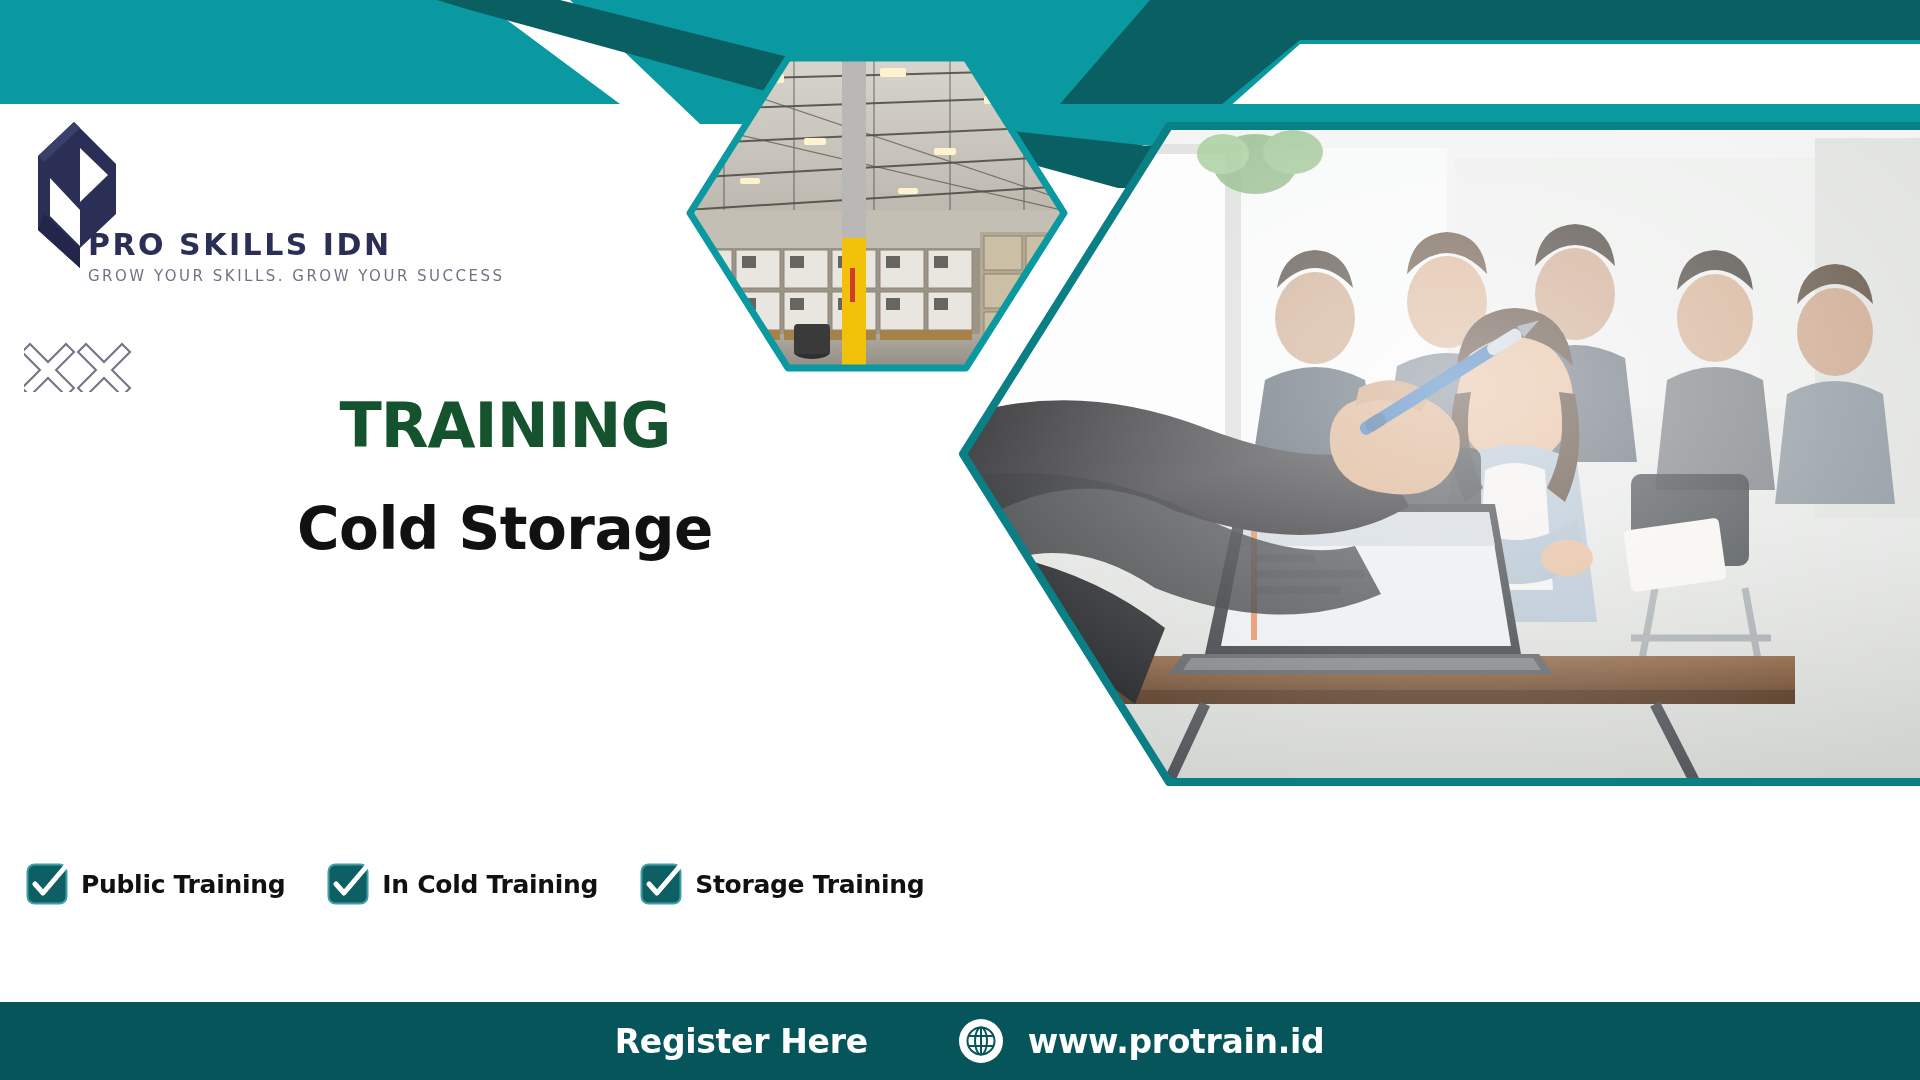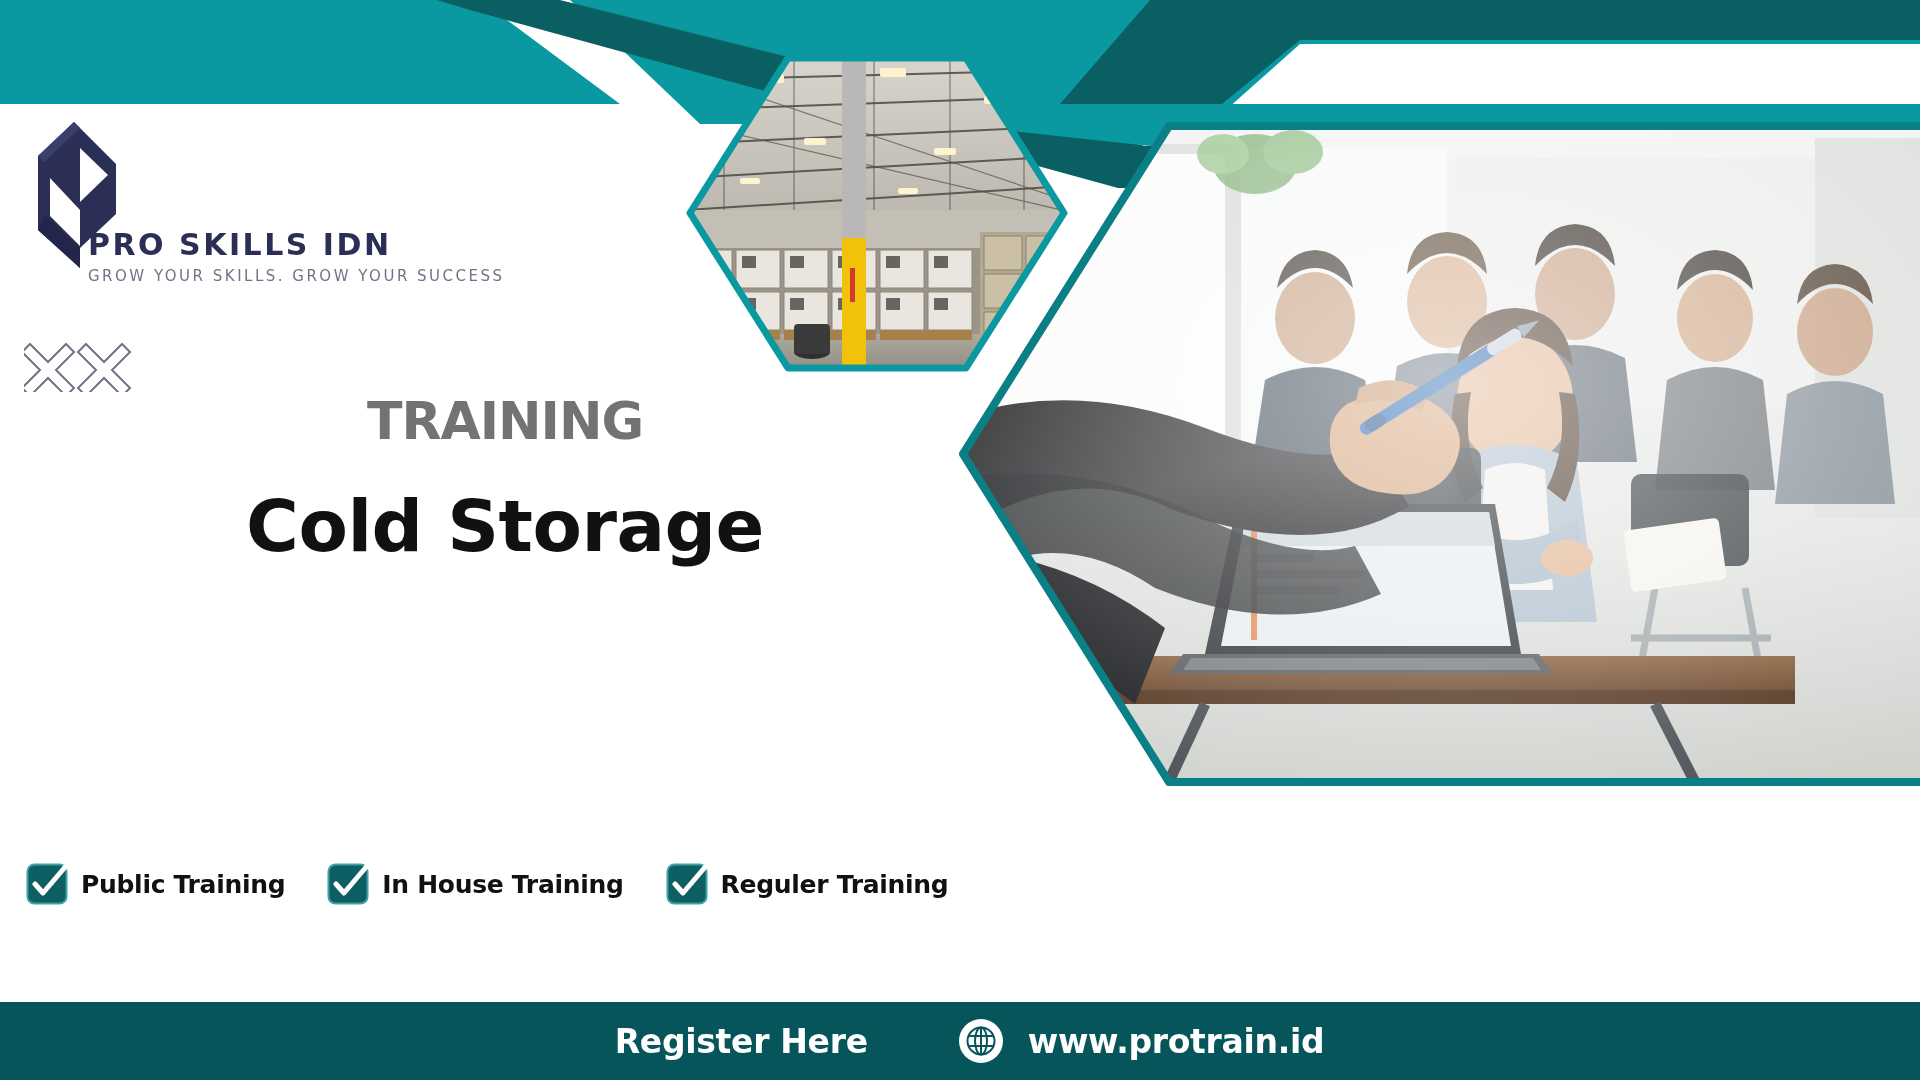--- a/index.html
+++ b/index.html
@@ -40,29 +40,29 @@
   
   .xdeco { position:absolute; }
   .xdeco.left { left:24px; top:340px; }
   .xdeco.mid  { left:938px; top:892px; }
 
   
   .headline-wrap { position:absolute; left:0; top:395px; width:1010px; text-align:center; }
   .headline {
     font-family:"DejaVu Sans", sans-serif;
     font-weight:bold;
-    font-size:52px;
+    font-size:62px;
     letter-spacing:-1px;
-    color:#737373;
+    color:#14532d;
     line-height:1;
   }
   .subhead {
     font-family:"DejaVu Sans", sans-serif;
     font-weight:bold;
-    font-size:72px;
+    font-size:58px;
     color:#111111;
     line-height:1;
     margin-top:43px;
     letter-spacing:-0.5px;
   }
 
   
   .checklist {
     position:absolute; left:26px; top:828px;
     display:flex; align-items:center; gap:42px;
@@ -418,31 +418,31 @@
       <span class="check-label">Public Training</span>
     </div>
 
     <div class="check-item">
       <span class="check-box">
         <svg width="42" height="42" viewBox="0 0 42 42" xmlns="http://www.w3.org/2000/svg">
           <rect x="1.5" y="1.5" width="39" height="39" rx="7" fill="#0d5f63" stroke="#3fa0a6" stroke-width="2"></rect>
           <path d="M9,21 L17,30 L40,3" fill="none" stroke="#ffffff" stroke-width="5" stroke-linecap="round" stroke-linejoin="round"></path>
         </svg>
       </span>
-      <span class="check-label">In House Training</span>
+      <span class="check-label">In Cold Training</span>
     </div>
 
     <div class="check-item">
       <span class="check-box">
         <svg width="42" height="42" viewBox="0 0 42 42" xmlns="http://www.w3.org/2000/svg">
           <rect x="1.5" y="1.5" width="39" height="39" rx="7" fill="#0d5f63" stroke="#3fa0a6" stroke-width="2"></rect>
           <path d="M9,21 L17,30 L40,3" fill="none" stroke="#ffffff" stroke-width="5" stroke-linecap="round" stroke-linejoin="round"></path>
         </svg>
       </span>
-      <span class="check-label">Reguler Training</span>
+      <span class="check-label">Storage Training</span>
     </div>
 
   </div>
 
   <div class="footer">
     <div class="footer-register">Register Here</div>
     <div class="footer-site">
       <span class="globe">
         <svg width="46" height="46" viewBox="0 0 46 46" xmlns="http://www.w3.org/2000/svg">
           <ellipse cx="23" cy="23" rx="22" ry="22" fill="#ffffff"></ellipse>

